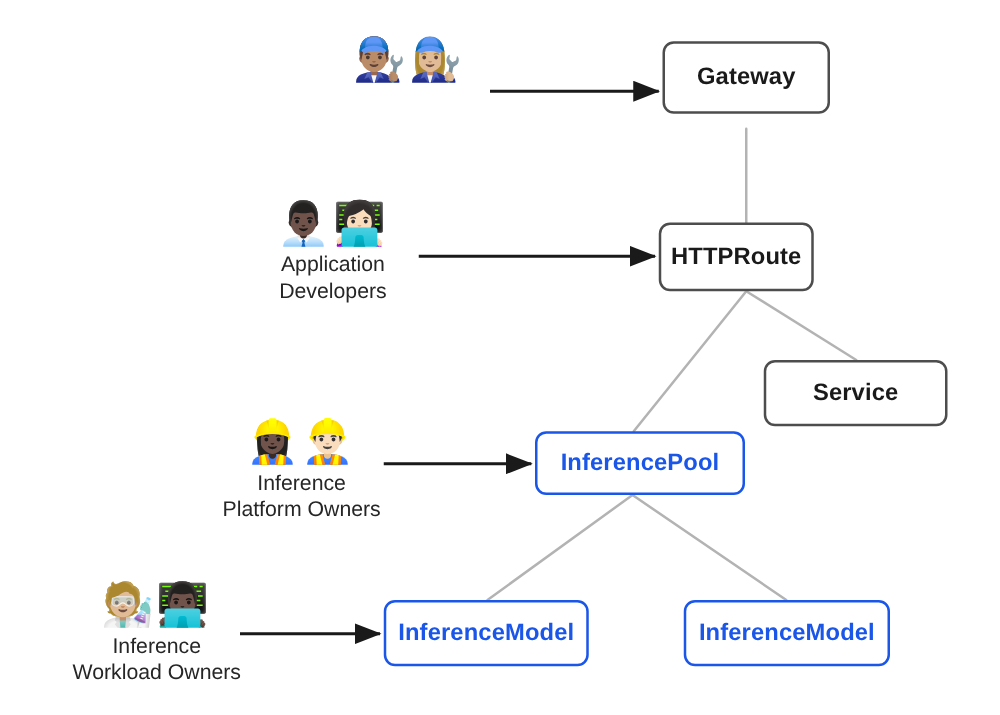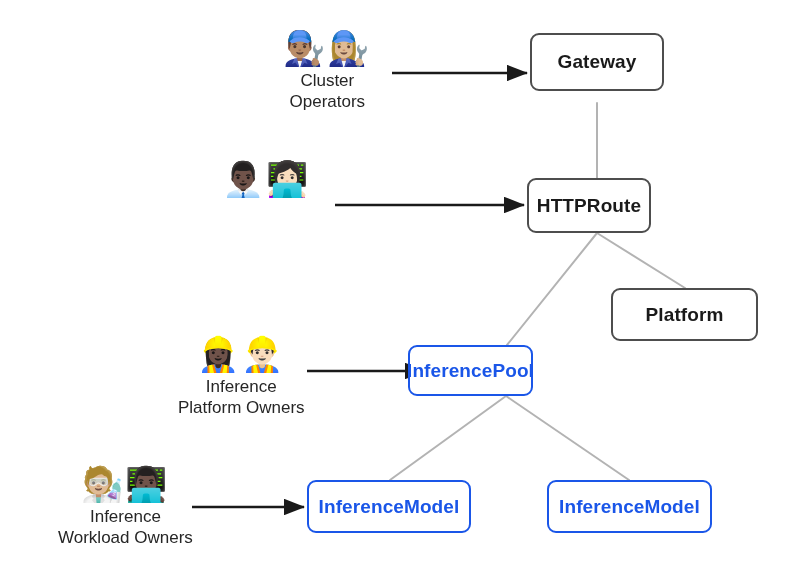--- a/index.html
+++ b/index.html
@@ -97,40 +97,40 @@
   </svg>
 
   <div id="nodes-group">
       <div class="node std" style="left: 530px; top: 33px; width: 134px; height: 58px;">
         <span>Gateway</span>
       </div>
       <div class="node std" style="left: 527px; top: 178px; width: 124px; height: 55px;">
         <span>HTTPRoute</span>
       </div>
       <div class="node std" style="left: 611px; top: 288px; width: 147px; height: 53px;">
-        <span>Platform</span>
+        <span>Service</span>
       </div>
-      <div class="node blue" style="left: 408px; top: 345px; width: 125px; height: 51px;">
+      <div class="node blue" style="left: 428px; top: 345px; width: 168px; height: 51px;">
         <span>InferencePool</span>
       </div>
       <div class="node blue" style="left: 307px; top: 480px; width: 164px; height: 53px;">
         <span>InferenceModel</span>
       </div>
       <div class="node blue" style="left: 547px; top: 480px; width: 165px; height: 53px;">
         <span>InferenceModel</span>
       </div>
     </div>
   <div id="actors-group">
       <div class="actor" style="left: 283px; top: 28px;">
         <div class="actor-emoji">👨🏽‍🔧👩🏼‍🔧</div>
-        <div class="actor-label">Cluster
-Operators</div>
       </div>
       <div class="actor" style="left: 222px; top: 159px;">
         <div class="actor-emoji">👨🏿‍💼👩🏻‍💻</div>
+        <div class="actor-label">Application
+Developers</div>
       </div>
       <div class="actor" style="left: 178px; top: 334px;">
         <div class="actor-emoji">👷🏿‍♀️👷🏻‍♂️</div>
         <div class="actor-label">Inference
 Platform Owners</div>
       </div>
       <div class="actor" style="left: 58px; top: 464px;">
         <div class="actor-emoji">🧑🏼‍🔬👨🏿‍💻</div>
         <div class="actor-label">Inference
 Workload Owners</div>

